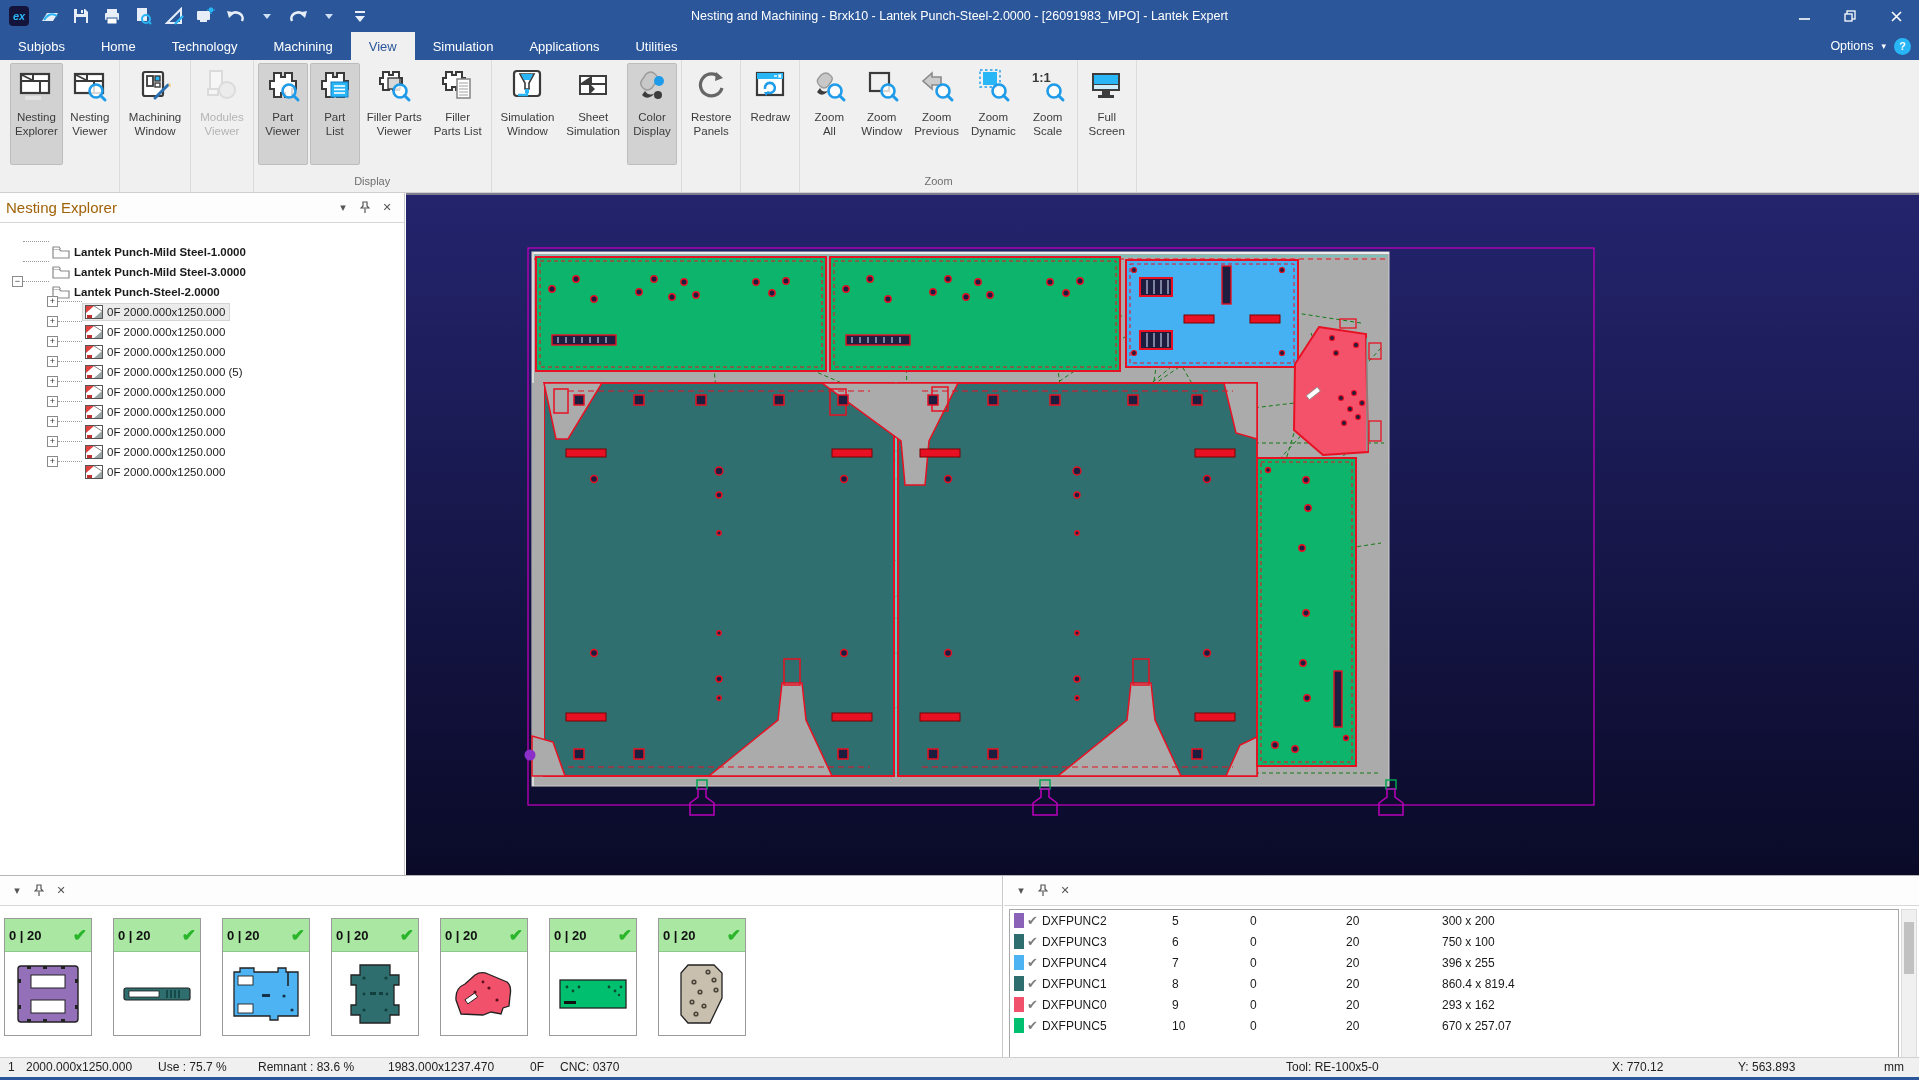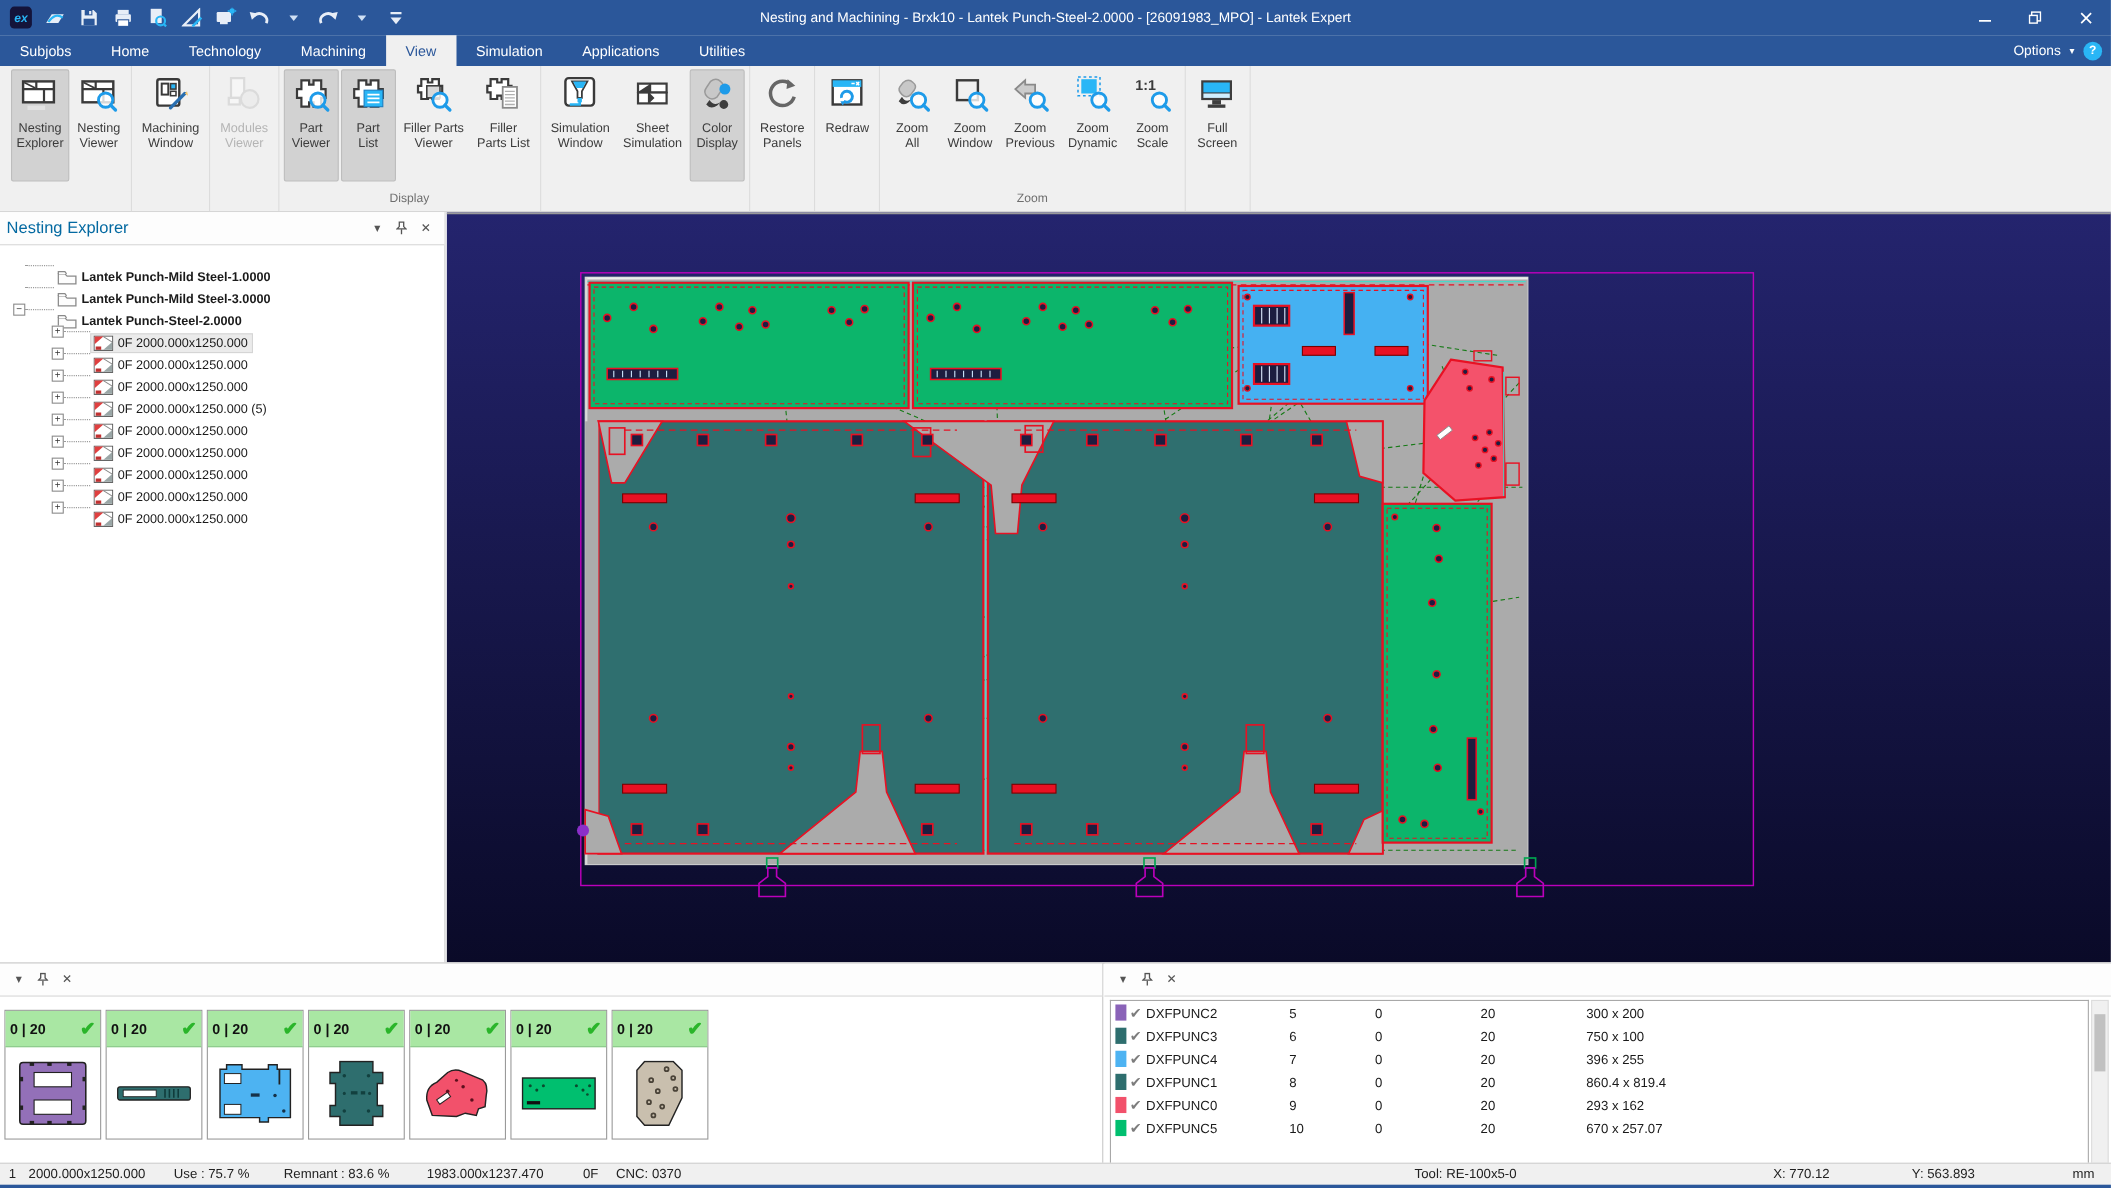--- a/index.html
+++ b/index.html
@@ -31,37 +31,37 @@
   .ribbon-btn { width:auto; min-width:48px; height:102px; margin:1px; padding:4px 4px 0 4px; display:flex; flex-direction:column; align-items:center; border:1px solid transparent; border-radius:2px; }
   .ribbon-btn.pressed { background:#d2d2d2; border-color:#bdbdbd; }
   .ribbon-btn .ricon { width:40px; height:42px; display:flex; align-items:flex-start; justify-content:center; }
   .ribbon-btn .lbl { font-size:11.5px; color:#3b3b3b; line-height:14px; text-align:center; white-space:nowrap; }
   .ribbon-btn.disabled .lbl { color:#b4b4b4; }
   .ribbon-btn.disabled .ricon { opacity:.4; }
 
   
   #explorer { position:absolute; left:0; top:193px; width:405px; height:682px; background:#fff; border-right:1px solid #c9c9c9; }
   .panel-title { height:30px; display:flex; align-items:center; padding:0 6px; background:#fdfdfd; border-bottom:1px solid #d7d7d7; }
-  .panel-title .pt-text { color:#0369a1; font-size:15px; flex:1; }
+  .panel-title .pt-text { color:#a16207; font-size:15px; flex:1; }
   .pt-btn { width:22px; height:20px; display:flex; align-items:center; justify-content:center; color:#555; font-size:11px; }
   #tree { position:relative; padding-top:8px; font-size:11.5px; color:#1a1a1a; }
   .trow { height:20px; display:flex; align-items:center; white-space:nowrap; }
   .stub { border-top:1px dotted #9a9a9a; height:0; }
   .ebox { width:11px; height:11px; border:1px solid #8a8a8a; background:#fff; font-size:9px; line-height:9px; text-align:center; color:#333; flex:none; }
   .nodebox { display:flex; align-items:center; gap:4px; padding:1px 4px 1px 2px; border:1px solid transparent;margin-top:21px; }
   .nodebox.selected { background:#ebebeb; border-color:#d5d5d5; }
   .job-label { font-weight:bold; }
 
   
   #canvas-wrap { position:absolute; left:406px; top:193px; width:1513px; height:682px; }
 
   
   #bottom { position:absolute; left:0; top:875px; width:1919px; height:182px; background:#fff; border-top:1px solid #b5b5b5; }
   #part-viewer { position:absolute; left:0; top:0; width:1003px; height:182px; border-right:1px solid #c9c9c9; }
-  #tiles { position:absolute; left:4px; top:42px; display:flex; gap:4px; }
+  #tiles { position:absolute; left:4px; top:42px; display:flex; gap:21px; }
   .tile { width:88px; height:118px; border:1px solid #9a9a9a; background:#fff; }
   .tile-head { height:33px; background:#a9e7a3; border-bottom:1px solid #8cc98c; display:flex; align-items:center; padding:0 4px; }
   .tile-count { font-size:13px; font-weight:bold; color:#111; flex:1; }
   .tile-check { color:#2ab52a; font-size:17px; font-weight:bold; }
   .tile-body { height:83px; display:flex; align-items:center; justify-content:center; }
 
   #part-list { position:absolute; left:1004px; top:0; width:915px; height:182px; }
   #plist-table { position:absolute; left:5px; top:33px; right:20px; bottom:0; border:1px solid #a8a8a8; border-bottom:none; background:#fff; overflow:hidden; font-size:12px; }
   .pl-header { display:flex; height:22px; border-bottom:1px solid #d9d9d9; color:#333; }
   .pl-hcell { padding:3px 4px; border-right:1px solid #d9d9d9; white-space:nowrap; overflow:hidden; }

